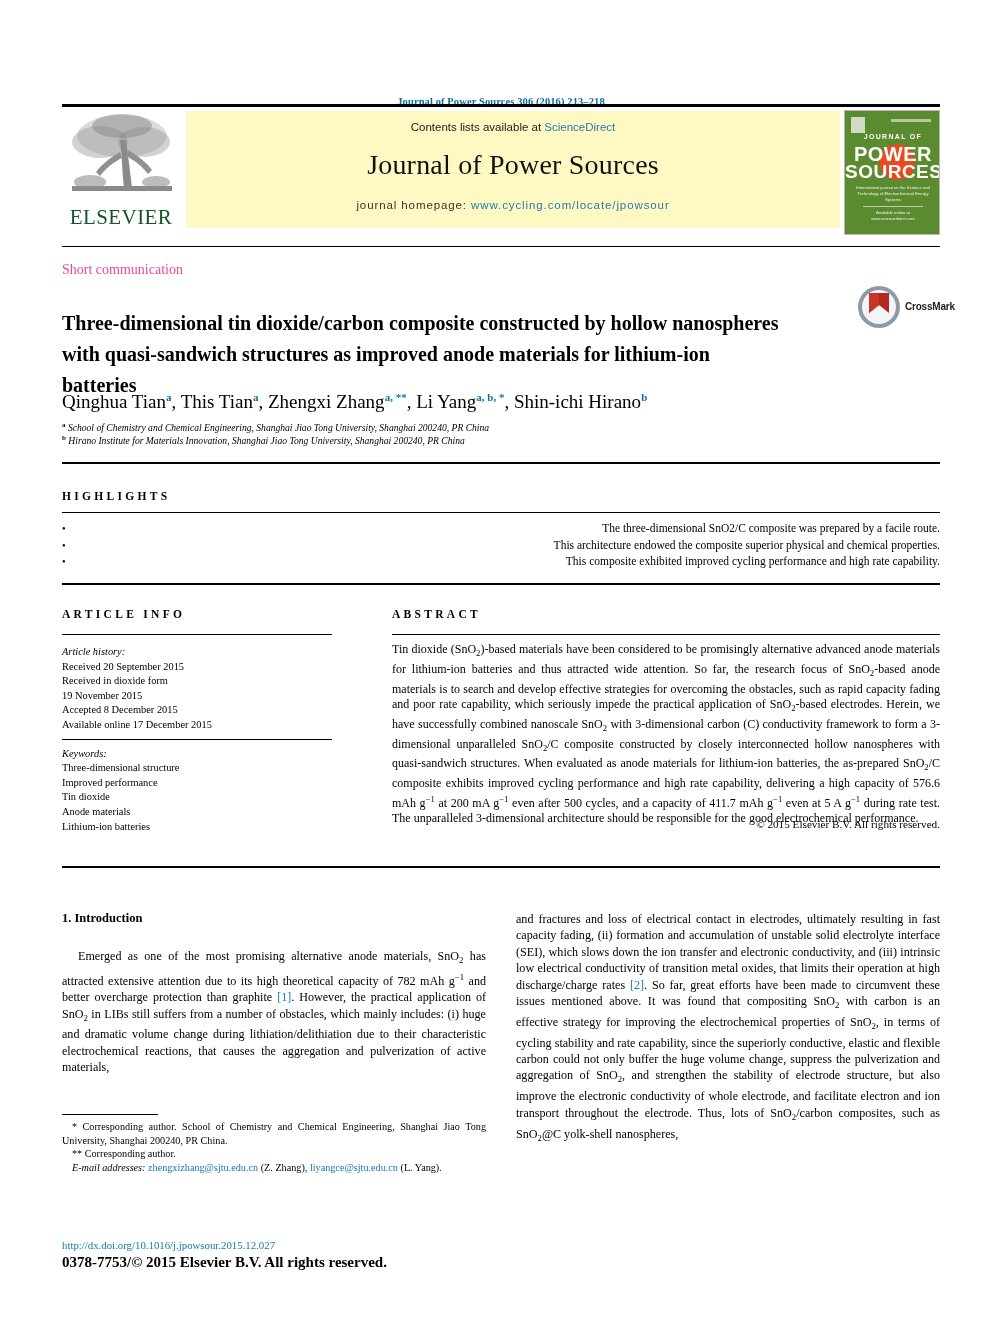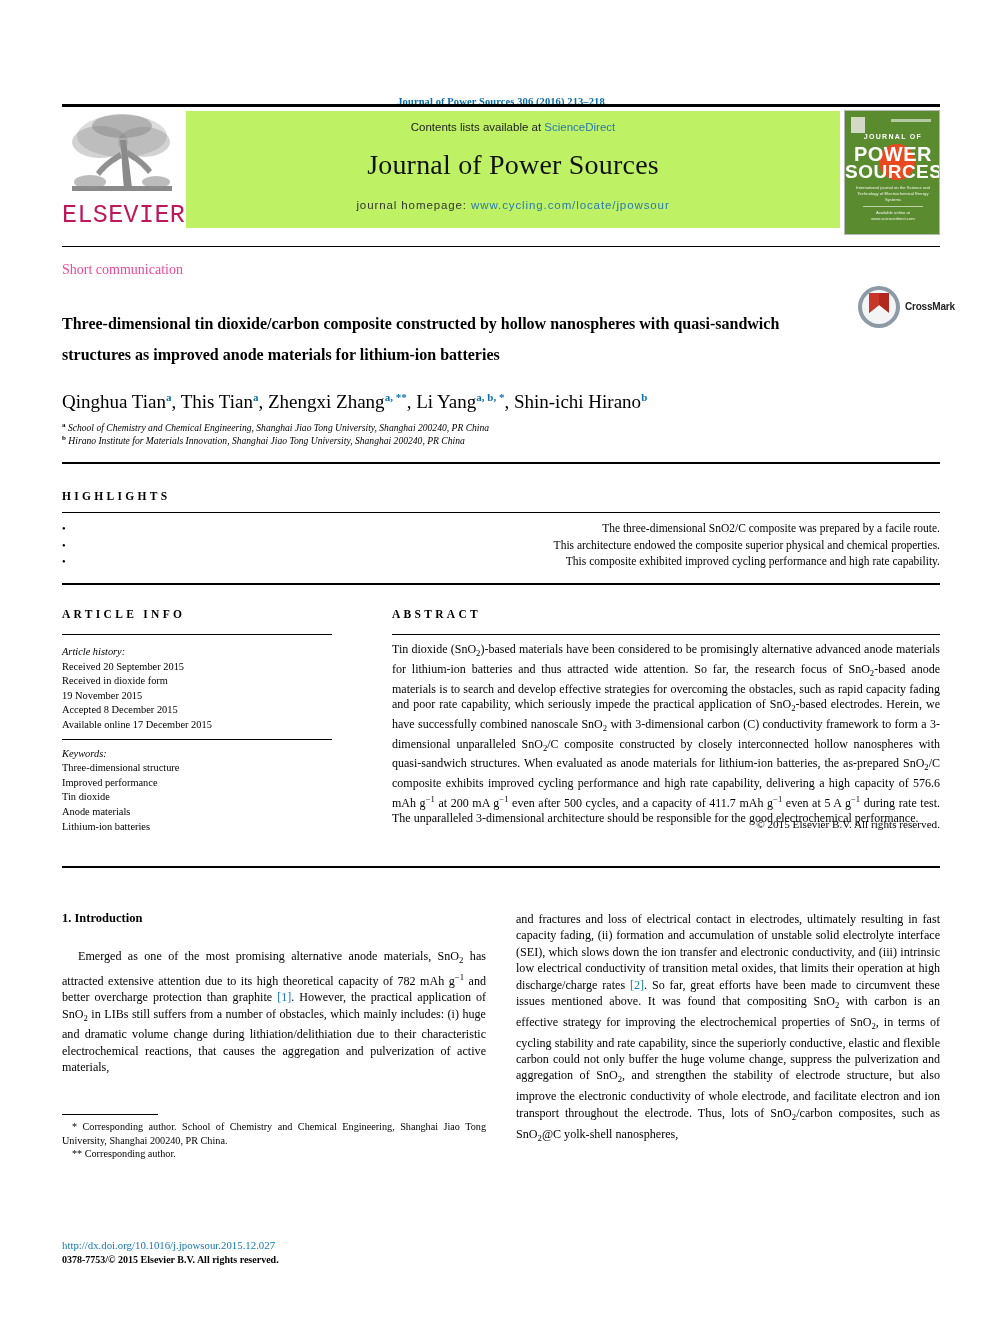--- a/index.html
+++ b/index.html
@@ -68,32 +68,32 @@
   .tree-wrap {
     position: absolute;
     left: 4px; top: 0;
     width: 112px; height: 96px;
   }
   .elsevier-word {
     position: absolute;
     left: 0; bottom: 2px;
     width: 118px;
     text-align: center;
-    font-family: Liberation Mono, monospace;
-    font-size: 25px;
+    font-family: Liberation Serif, serif;
+    font-size: 21px;
     letter-spacing: 0.4px;
-    color: #be185d;
+    color: #14532d;
   }
   .grayband {
     position: absolute;
     left: 124px;
     top: 7px;
     width: 654px;
     height: 117px;
-    background: #bef264;
+    background: #fef9c3;
   }
   .contents-line {
     position: absolute;
     left: 0; top: 10px;
     width: 654px;
     text-align: center;
     font-family: "Liberation Sans", sans-serif;
     font-size: 11.5px;
     color: #222;
   }
@@ -219,21 +219,21 @@
   .sectype {
     position: absolute;
     top: 262px; left: 0;
     font-size: 14px;
     color: #ec4899;
   }
   .title {
     position: absolute;
     top: 288px; left: 0;
     width: 720px;
-    font-size: 16px;
+    font-size: 20px;
     line-height: 31px;
     color: #000;
     margin-top: 20px;
   }
   .crossmark {
     position: absolute;
     top: 285px;
     left: 795px;
     width: 120px;
     height: 48px;
@@ -388,21 +388,21 @@
     position: absolute;
     left: 62px;
     top: 1239px;
     font-size: 10.8px;
     color: #1577b5;
   }
   .issn {
     position: absolute;
     left: 62px;
     top: 1254px;
-    font-size: 10px;
+    font-size: 15px;
     font-weight: bold;
   }
   sub { font-size: 0.72em; }
   sup.num { font-size: 0.72em; vertical-align: super; }
 </style>
 </head>
 <body>
 
 <div class="page">
 <div class="inner">
@@ -546,18 +546,25 @@
 </div>
 
 <div class="bodycol" style="left:516px; top:911px">
   <p class="noind">and fractures and loss of electrical contact in electrodes, ultimately resulting in fast capacity fading, (ii) formation and accumulation of unstable solid electrolyte interface (SEI), which slows down the ion transfer and electronic conductivity, and (iii) intrinsic low electrical conductivity of transition metal oxides, that limits their operation at high discharge/charge rates <span class="lnk">[2]</span>. So far, great efforts have been made to circumvent these issues mentioned above. It was found that compositing SnO<sub>2</sub> with carbon is an effective strategy for improving the electrochemical properties of SnO<sub>2</sub>, in terms of cycling stability and rate capability, since the superiorly conductive, elastic and flexible carbon could not only buffer the huge volume change, suppress the pulverization and aggregation of SnO<sub>2</sub>, and strengthen the stability of electrode structure, but also improve the electronic conductivity of whole electrode, and facilitate electron and ion transport throughout the electrode. Thus, lots of SnO<sub>2</sub>/carbon composites, such as SnO<sub>2</sub>@C yolk-shell nanospheres,</p>
 </div>
 
 <div class="foot-rule"></div>
 <div class="footnotes">
   <div class="fn">* <span>Corresponding author. School of Chemistry and Chemical Engineering, Shanghai Jiao Tong University, Shanghai 200240, PR China.</span></div>
   <div class="fn">** <span>Corresponding author.</span></div>
+  <div class="fn">
+    <span class="em">E-mail addresses:</span>
+    <span class="lnk">zhengxizhang@sjtu.edu.cn</span>
+    <span>(Z. Zhang),</span>
+    <span class="lnk">liyangce@sjtu.edu.cn</span>
+    <span>(L. Yang).</span>
+  </div>
 </div>
 
 <div class="doi">http://dx.doi.org/10.1016/j.jpowsour.2015.12.027</div>
 <div class="issn">0378-7753/© 2015 Elsevier B.V. All rights reserved.</div>
 
 </div>
 
 </body></html>

